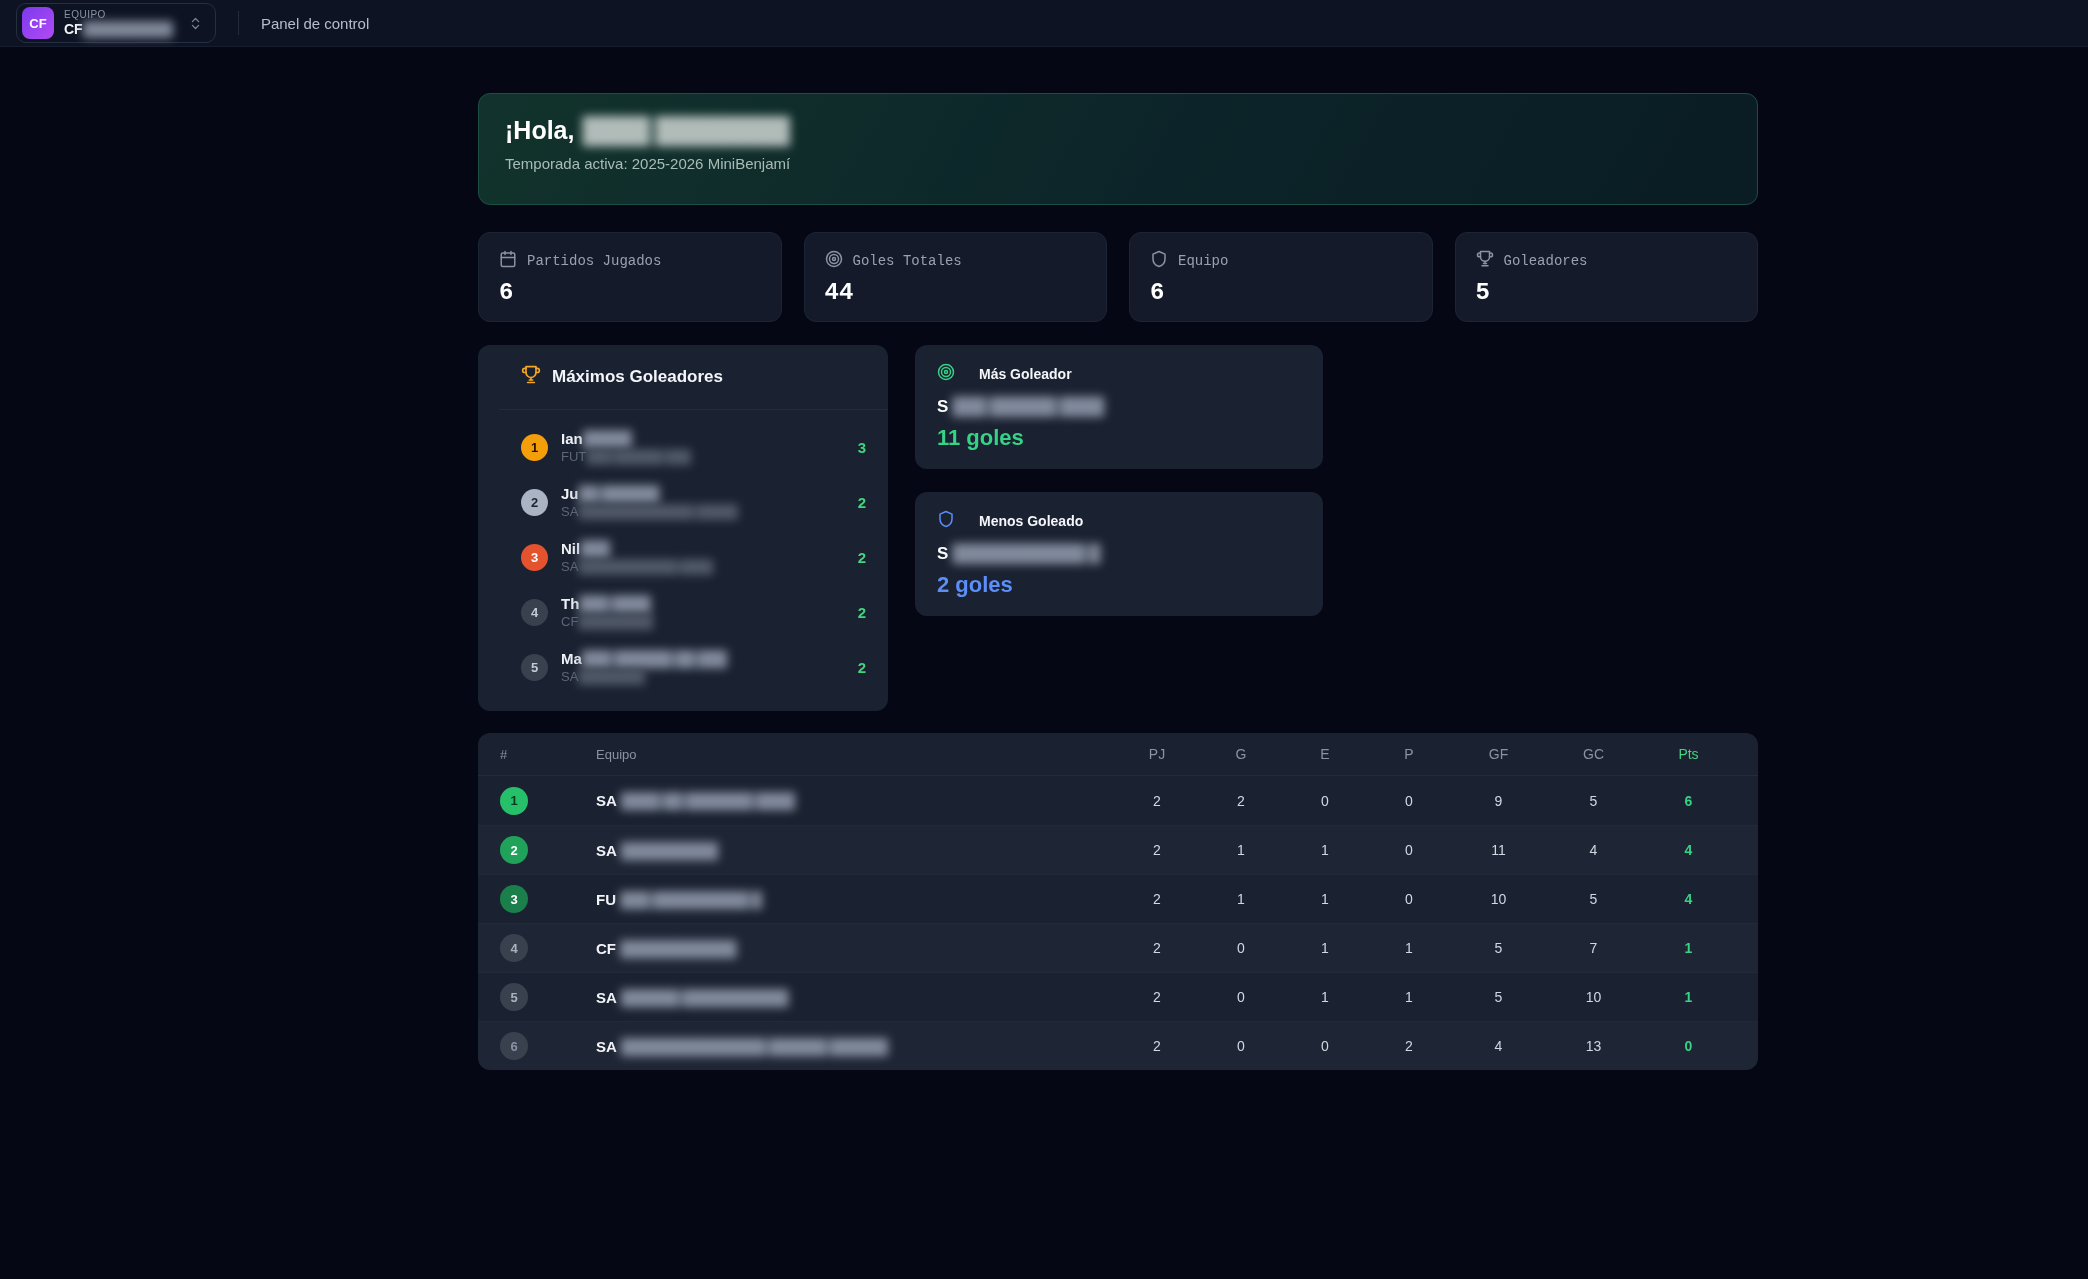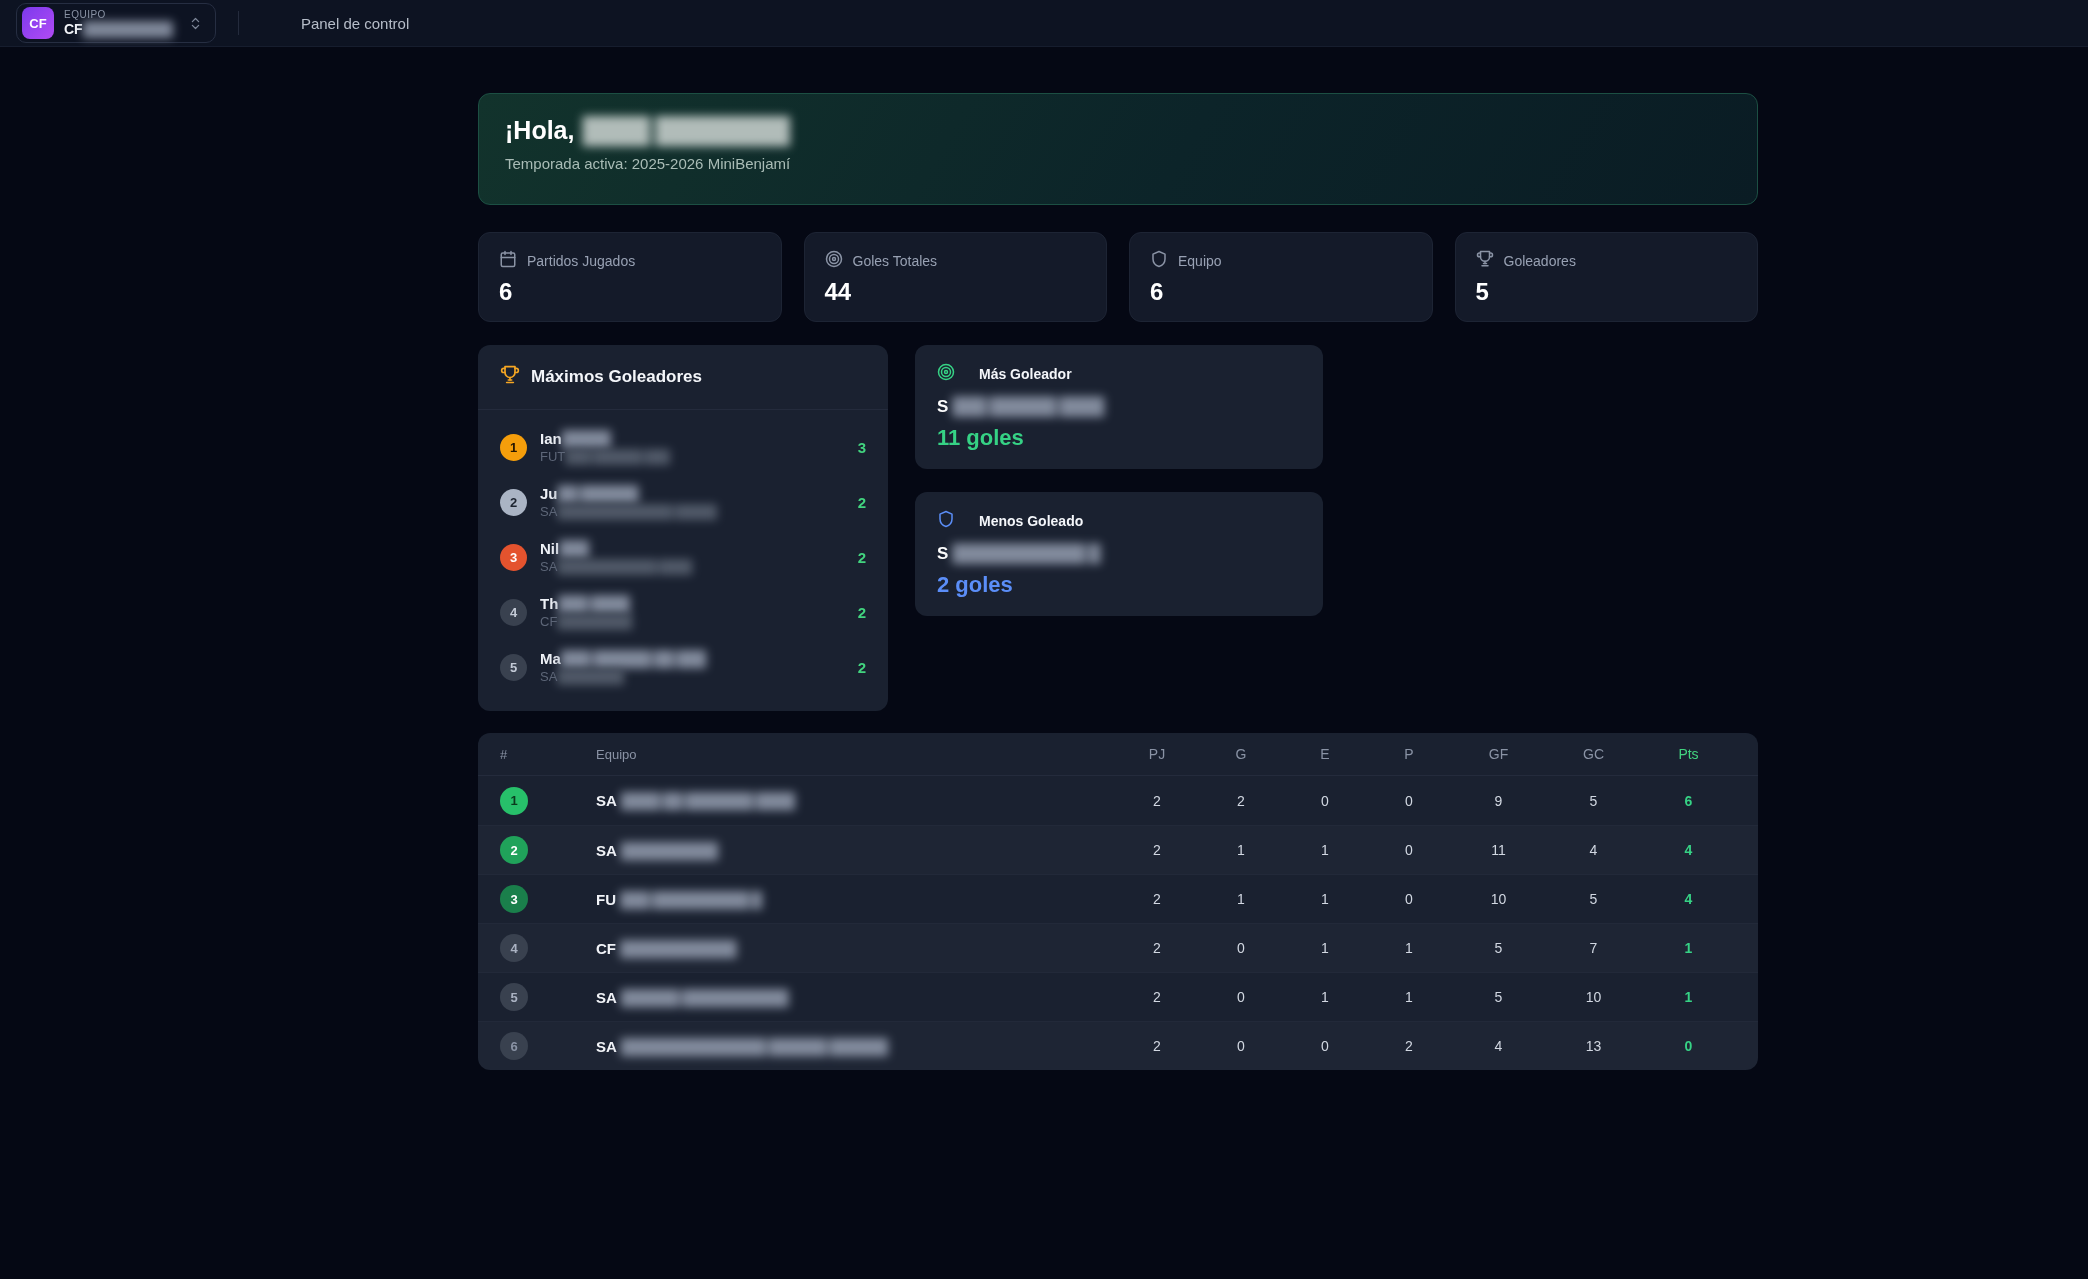--- a/index.html
+++ b/index.html
@@ -12,53 +12,53 @@
   .team-selector { display:flex; align-items:center; gap:10px; border:1px solid #262e42;
                    border-radius:10px; padding:4px 12px 4px 5px; cursor:pointer; height:40px; }
   .team-badge { width:32px; height:32px; border-radius:8px; display:flex; align-items:center;
                 justify-content:center; background:linear-gradient(135deg,#7c3aed,#b14bf4);
                 color:#fff; font-weight:bold; font-size:13px; }
   .team-meta { display:flex; flex-direction:column; line-height:1.15; }
   .team-label { font-size:10px; letter-spacing:.5px; color:#8a93a5; }
   .team-name { font-size:14px; font-weight:bold; color:#f2f4f8; white-space:nowrap; }
   .chevrons { color:#7d8698; margin-left:6px; display:flex; }
   .topbar-divider { width:1px; height:24px; background:#242b3d; margin:0 22px; }
-  .nav-title { font-size:15px; color:#b6bdc9; cursor:pointer;margin-left:40px; }
+  .nav-title { font-size:15px; color:#b6bdc9; cursor:pointer; }
 
   
   .content { width:1280px; margin-left:478px; }
 
   .banner { margin-top:46px; height:112px; border-radius:12px; border:1px solid #1c4f43;
             background:linear-gradient(120deg,#12332c 0%,#0c2429 55%,#0a1c24 100%);
             padding:22px 26px; }
   .banner-title { font-size:25px; font-weight:bold; color:#ffffff; display:flex; align-items:flex-start; gap:8px; }
   .banner-sub { margin-top:10px; font-size:15px; color:#a9bcb6; }
 
   
   .masked { filter:blur(5px); opacity:.9; letter-spacing:-1px; }
   .masked.light { color:#c3ccc9; }
   .masked.gray  { color:#8d96a8; }
   .masked.dim   { color:#57606f; }
 
   
-  .stats-row { display:grid; grid-template-columns:repeat(4,1fr); gap:22px; margin-top:27px; }
+  .stats-row { display:grid; grid-template-columns:repeat(4,1fr); gap:22px; margin-top:27px;font-family:Liberation Mono, monospace; }
   .stat-card { background:#141a29; border:1px solid #1d2434; border-radius:12px;
                height:90px; padding:17px 20px; }
   .stat-top { display:flex; align-items:center; gap:10px; color:#98a1b3; font-size:14px; }
   .stat-top svg { color:#8a93a5; }
   .stat-value { margin-top:7px; font-size:24px; font-weight:bold; color:#ffffff; }
 
   
   .mid { display:flex; gap:27px; margin-top:23px; min-height:340px; align-items:flex-start; }
   .panel { background:#1a2130; border-radius:12px; }
   .panel-header { display:flex; align-items:center; gap:11px; padding:20px 22px;
                   border-bottom:1px solid #242b3c; }
   .panel-title { font-size:17px; font-weight:bold; color:#f4f6fa; }
 
-  .scorers { width:410px; }
+  .scorers { width:410px;padding-left:21px; }
   .scorers-list { padding:10px 22px 16px; }
   .scorer { display:flex; align-items:center; gap:13px; padding:10px 0; }
   .rank-badge { width:27px; height:27px; border-radius:50%; flex:0 0 27px; display:flex;
                 align-items:center; justify-content:center; font-size:13px; font-weight:bold; }
   .rank-1 { background:#f59e0b; color:#231502; }
   .rank-2 { background:#aab4c4; color:#1d2430; }
   .rank-3 { background:#e4532e; color:#ffffff; }
   .rank-4, .rank-5 { background:#39414f; color:#c3cad6; }
   .scorer-info { line-height:1.25; min-width:0; }
   .scorer-name { font-size:15px; color:#eef1f6; font-weight:600; white-space:nowrap; }

